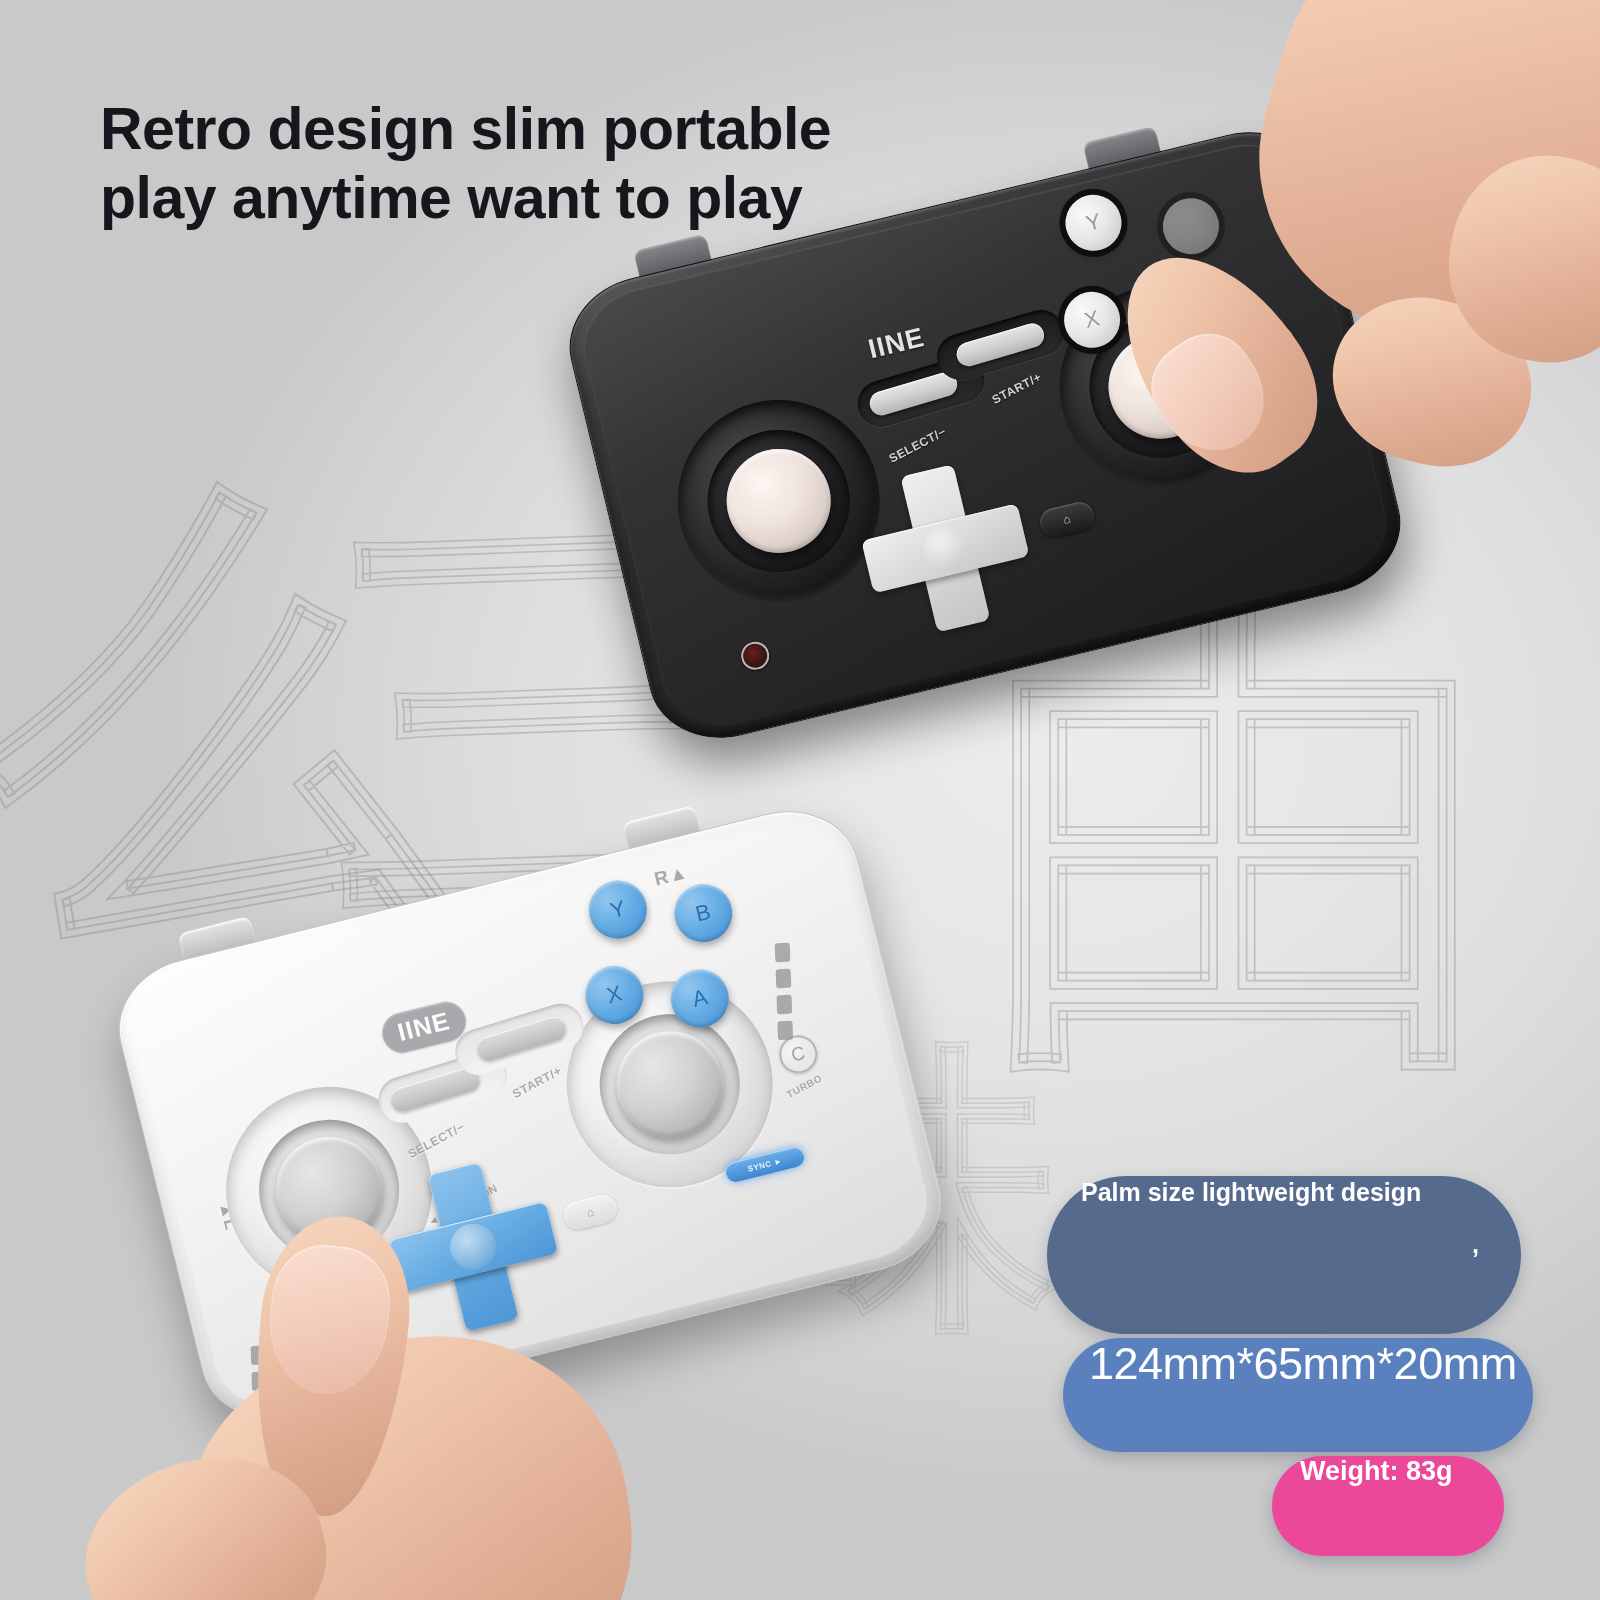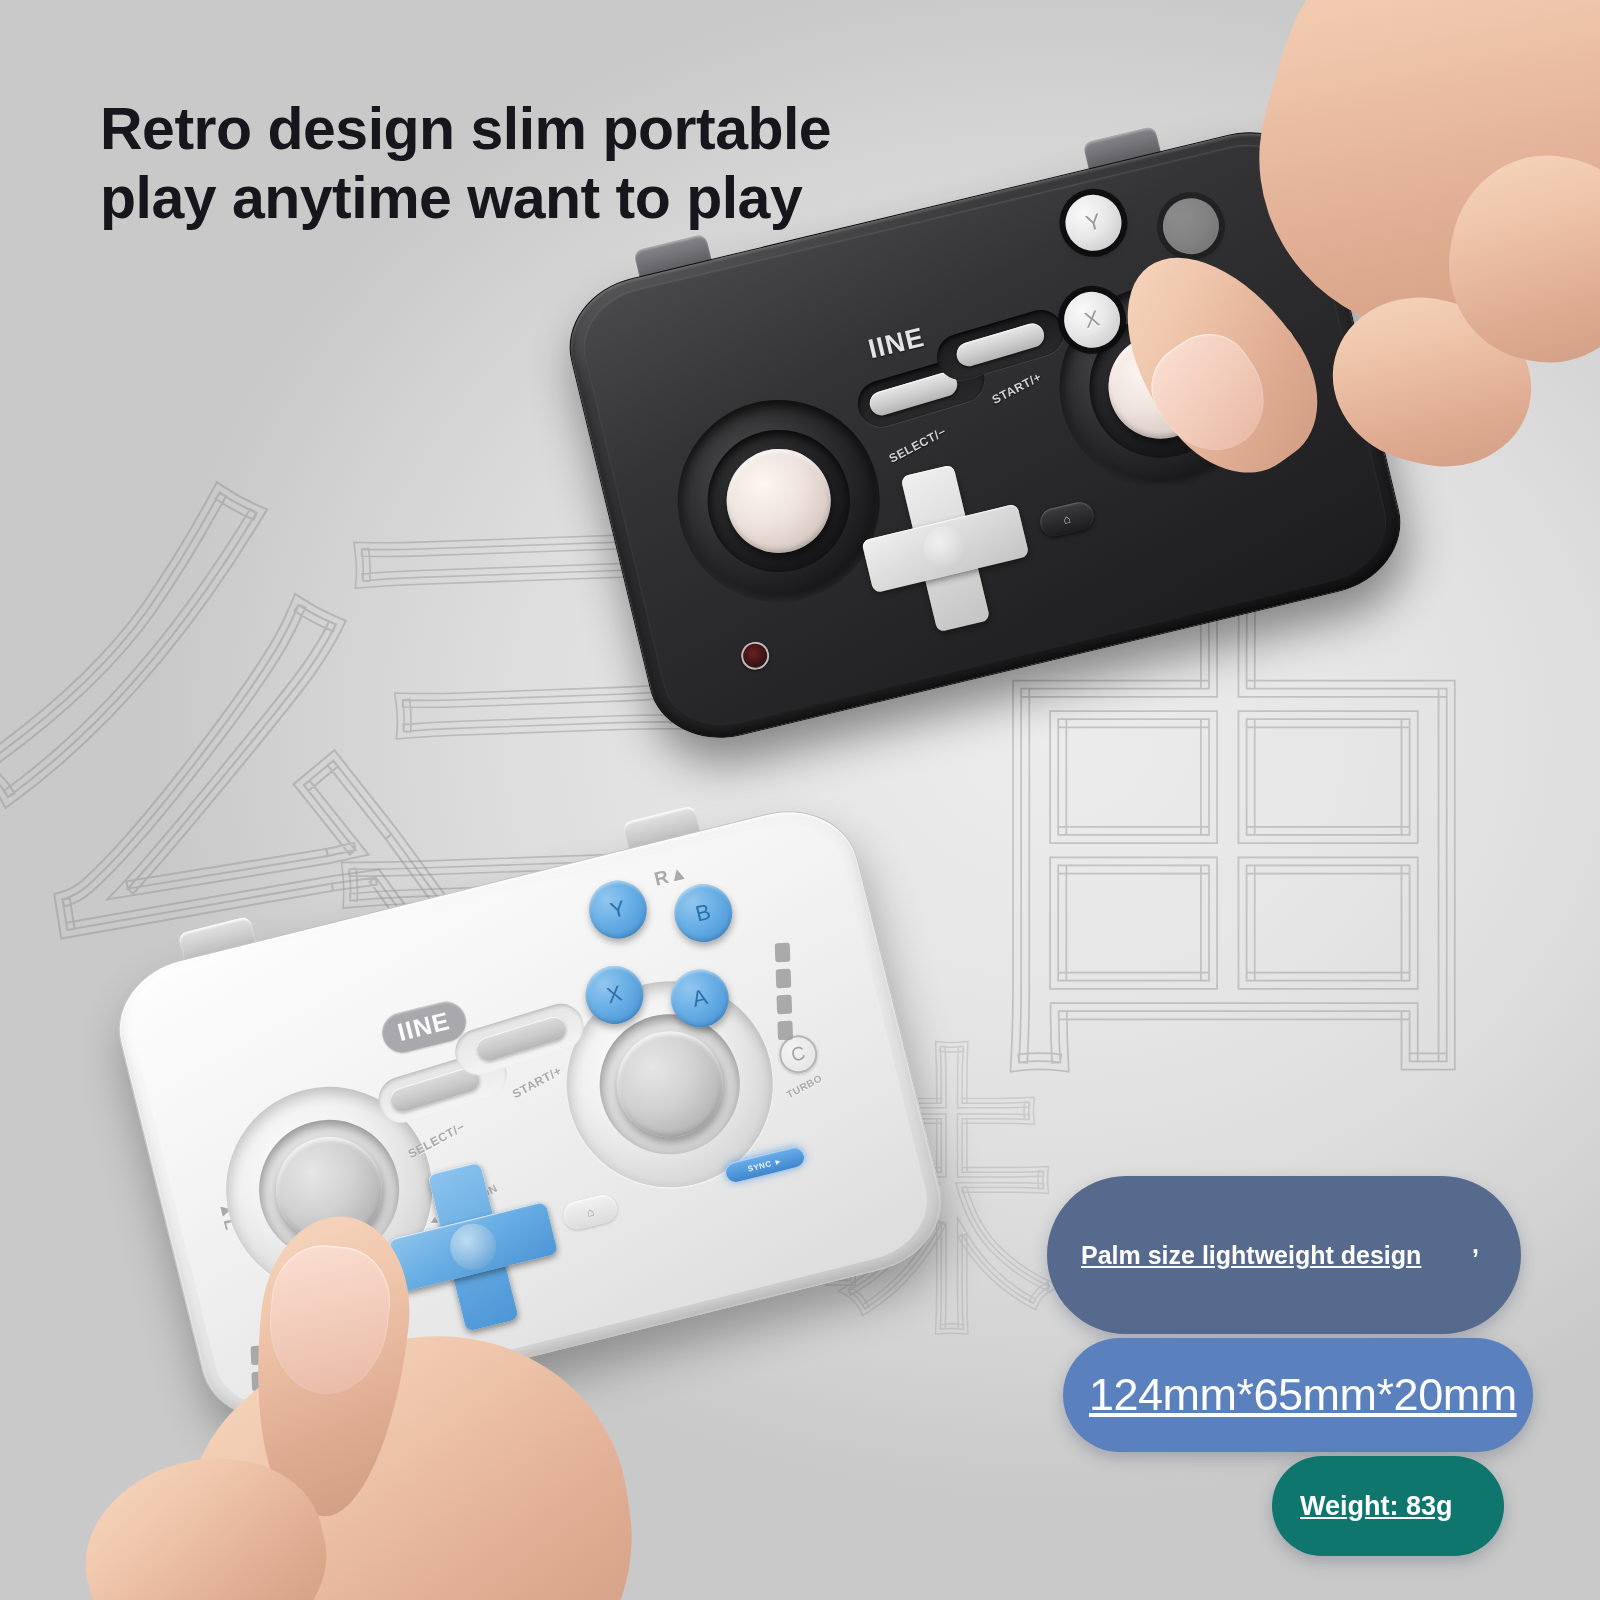--- a/index.html
+++ b/index.html
@@ -249,38 +249,37 @@
   }
   .nail {
     position:absolute; border-radius:48% 48% 56% 56%/42% 42% 58% 58%;
     background:linear-gradient(160deg,#fae0d2 0%,#f3cdbc 48%,#e7b8a4 100%);
     box-shadow:inset 0 1px 2px rgba(255,255,255,.7);
   }
 
   
   .badge {
     position:absolute; border-radius:999px; color:#fff;
-    display:flex; align-items:center;
+    display:flex; align-items:flex-start;
     box-shadow:0 6px 16px rgba(40,55,80,.26);
-    text-decoration:underline;
   }
   .badge-1 {
     left:1047px; top:1176px; width:474px; height:158px;
     background:#556a8c; padding:0 34px;
   }
   .badge-1 .txt { font-size:25px; font-weight:700; line-height:1.28; }
   .badge-1 .comma { position:absolute; right:42px; top:54px; font-size:25px; font-weight:700; }
   .badge-2 {
     left:1063px; top:1338px; width:470px; height:114px;
     background:#5a81bd; padding:0 26px;
   }
   .badge-2 .txt { font-size:45px; font-weight:400; letter-spacing:-.5px; }
   .badge-3 {
     left:1272px; top:1456px; width:232px; height:100px;
-    background:#0f766e; padding:0 0 0 28px;
+    background:#ec4899; padding:0 0 0 28px;
   }
   .badge-3 .txt { font-size:27px; font-weight:700; }
 </style>
 </head>
 <body>
 
 <div class="wm-layer">
   <div class="wm wm-a">么</div>
   <div class="wm wm-b">三</div>
   <div class="wm wm-c">由</div>

